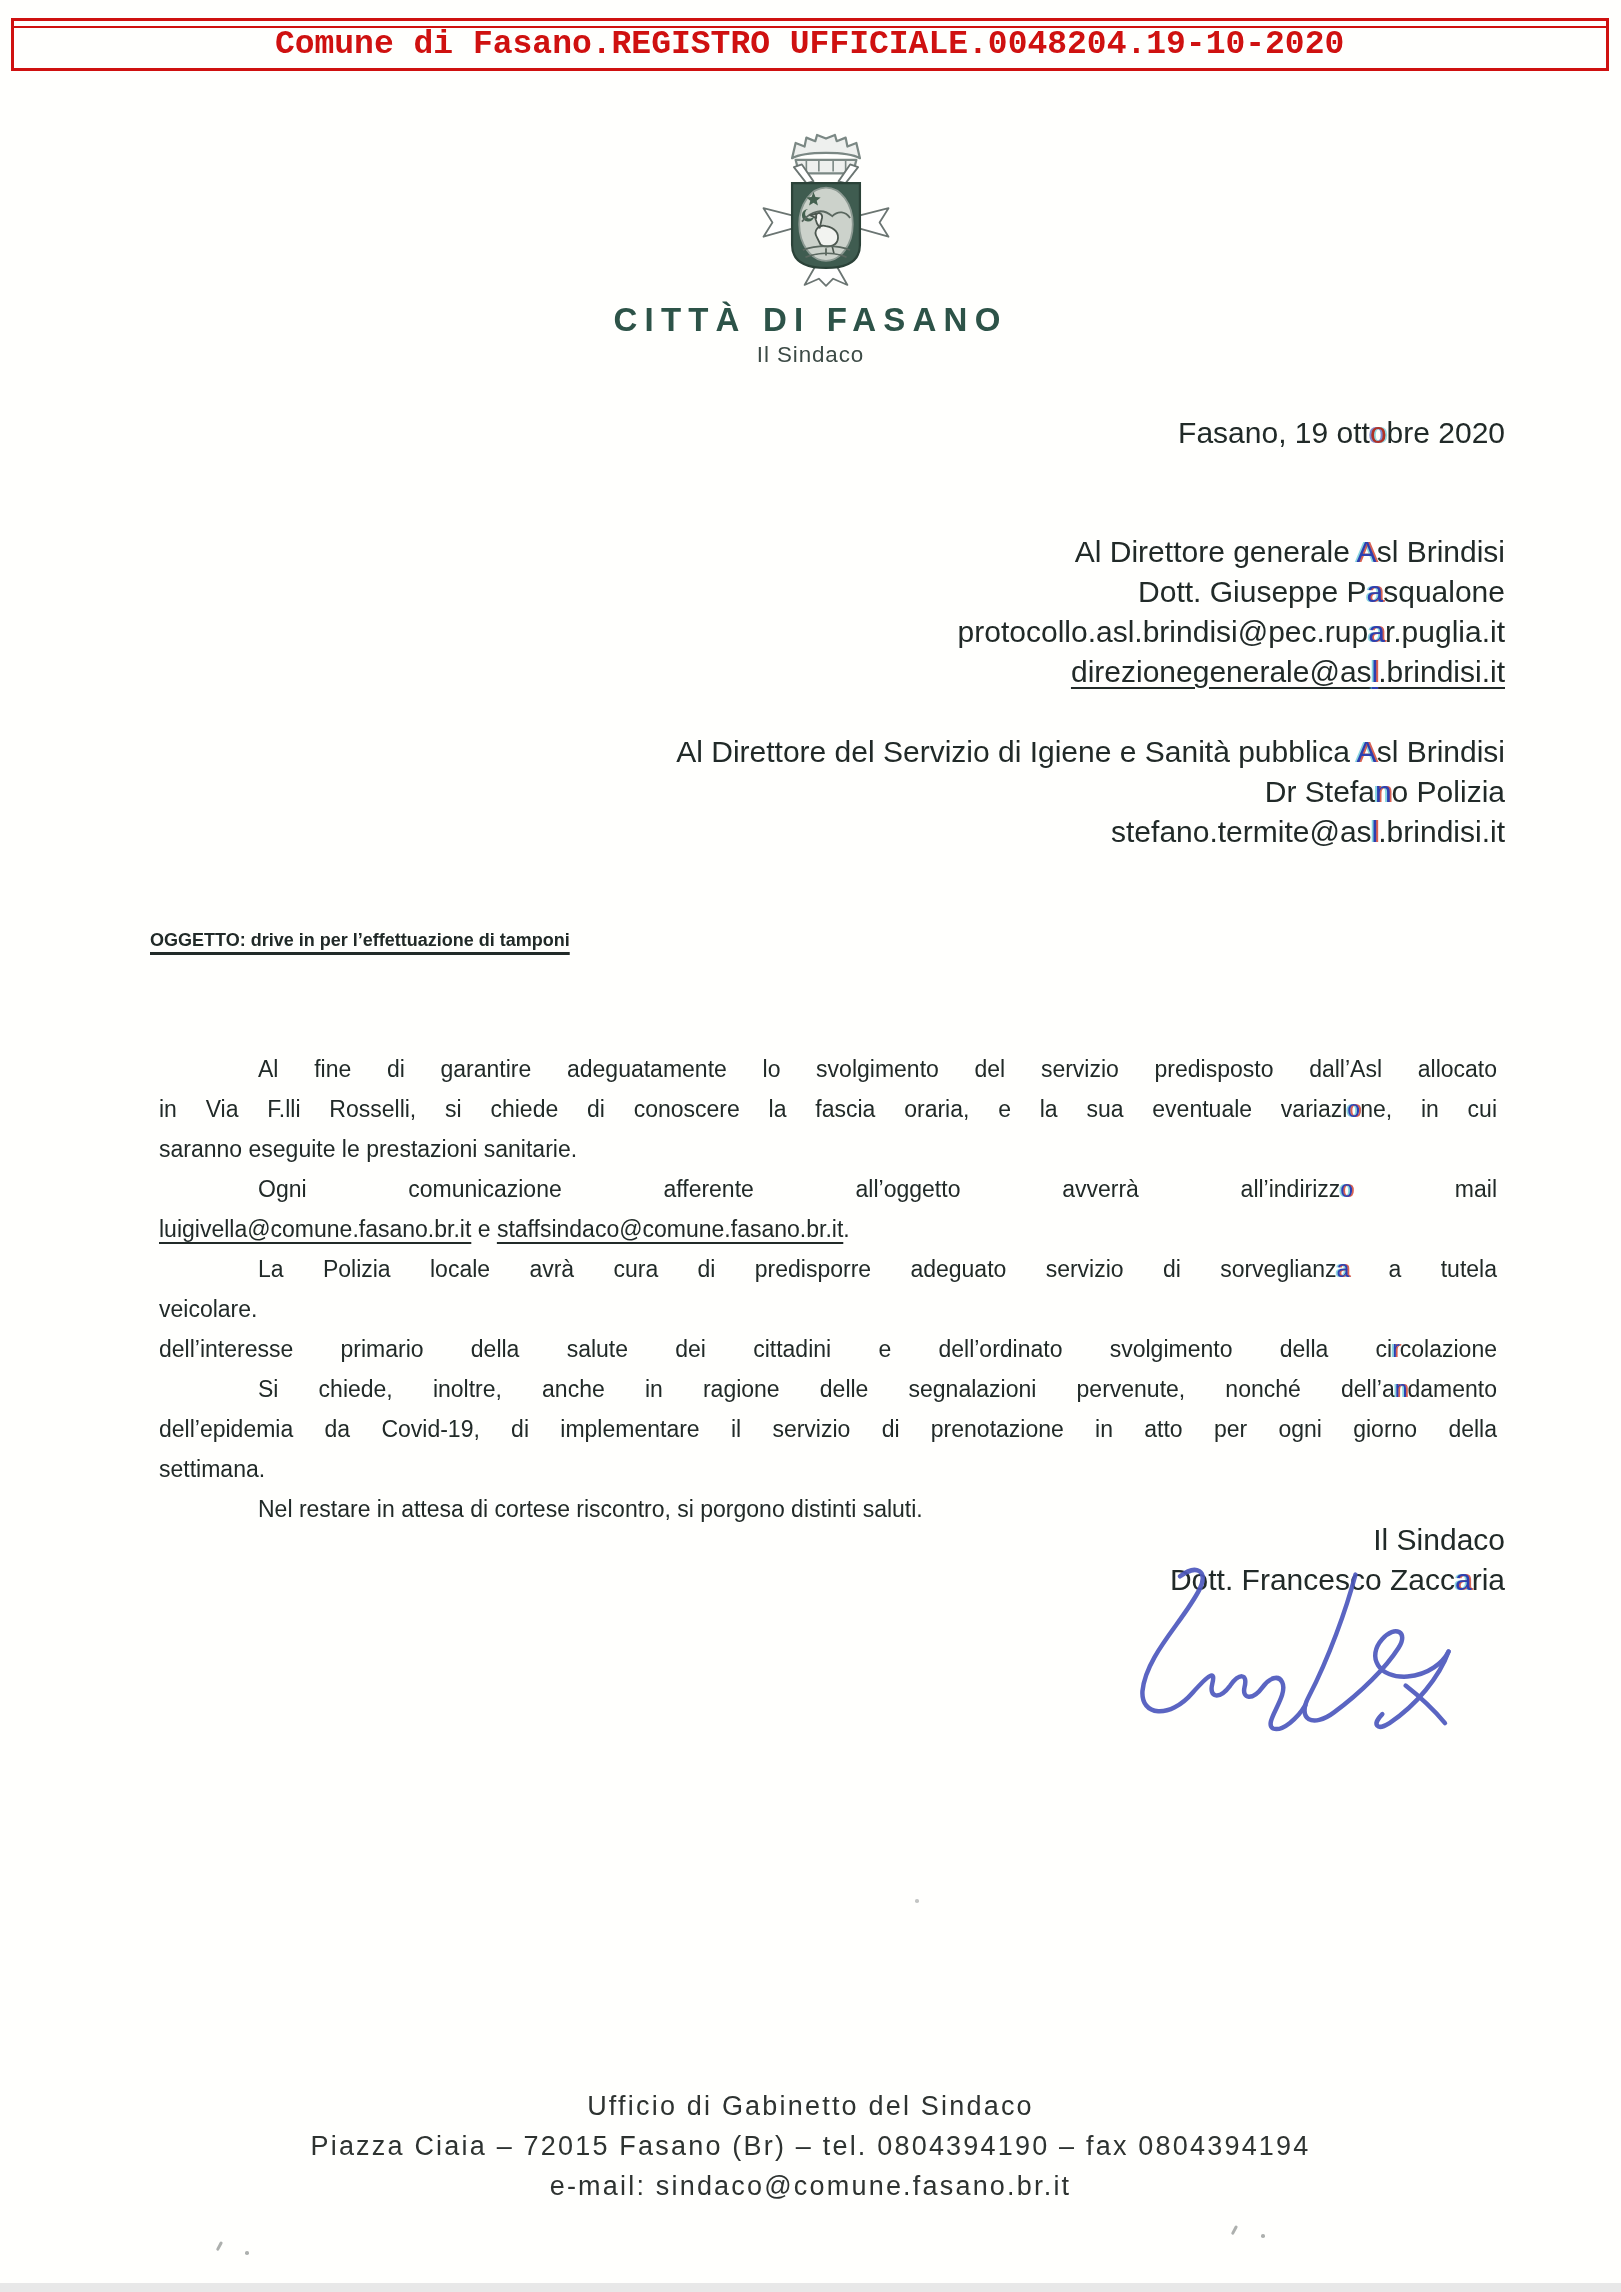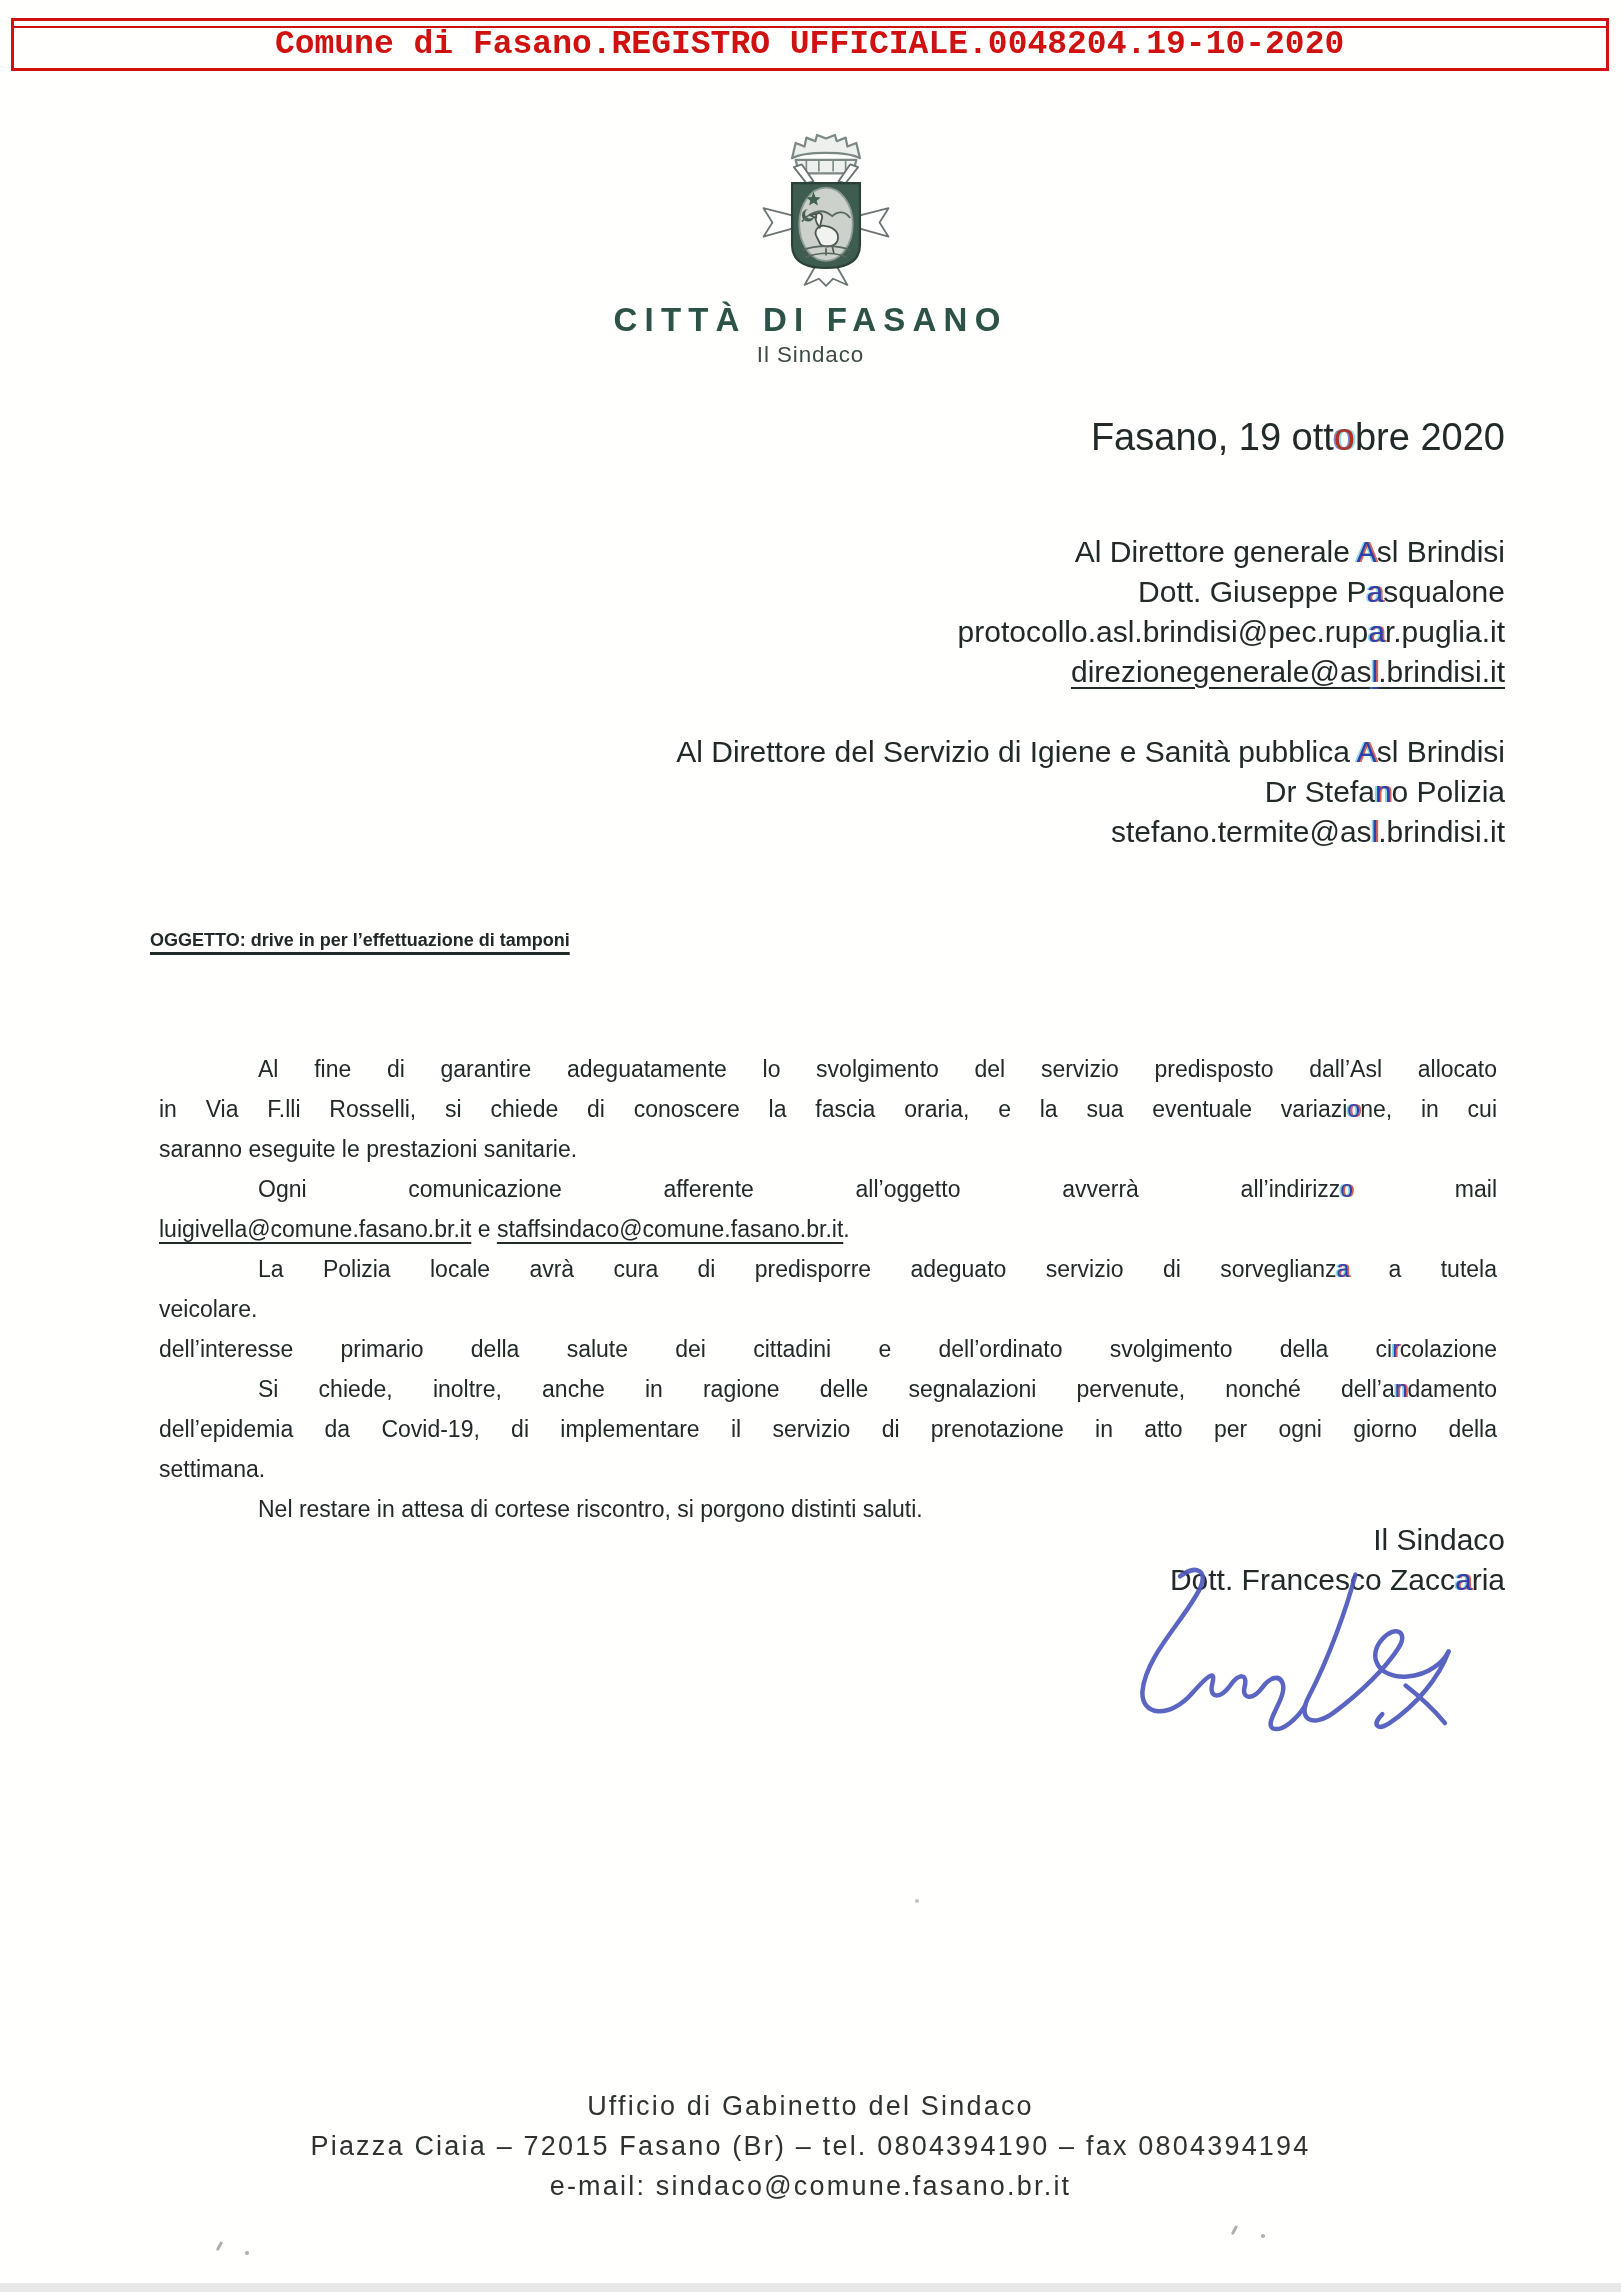--- a/index.html
+++ b/index.html
@@ -34,21 +34,21 @@
   .crest{position:absolute;left:751px;top:131px;}
   .title{
     position:absolute;left:0;right:0;top:301px;text-align:center;
     font-weight:bold;font-size:33px;letter-spacing:7.2px;color:var(--title-green);
   }
   .subtitle{
     position:absolute;left:0;right:0;top:342px;text-align:center;
     font-size:22.4px;letter-spacing:0.9px;color:#3d4b46;
   }
   
-  .date{position:absolute;right:116px;top:416px;font-size:38px;white-space:nowrap;}
+  .date{position:absolute;right:116px;top:416px;font-size:30px;white-space:nowrap;}
   .addr{position:absolute;right:116px;text-align:right;font-size:30px;line-height:40px;white-space:nowrap;}
   #addr1{top:532px;}
   #addr2{top:732px;}
   
   .subject{
     position:absolute;left:150px;top:930px;font-size:18px;font-weight:bold;
     text-decoration:underline;text-underline-offset:6.3px;text-decoration-thickness:2.7px;
     white-space:nowrap;
   }
   

